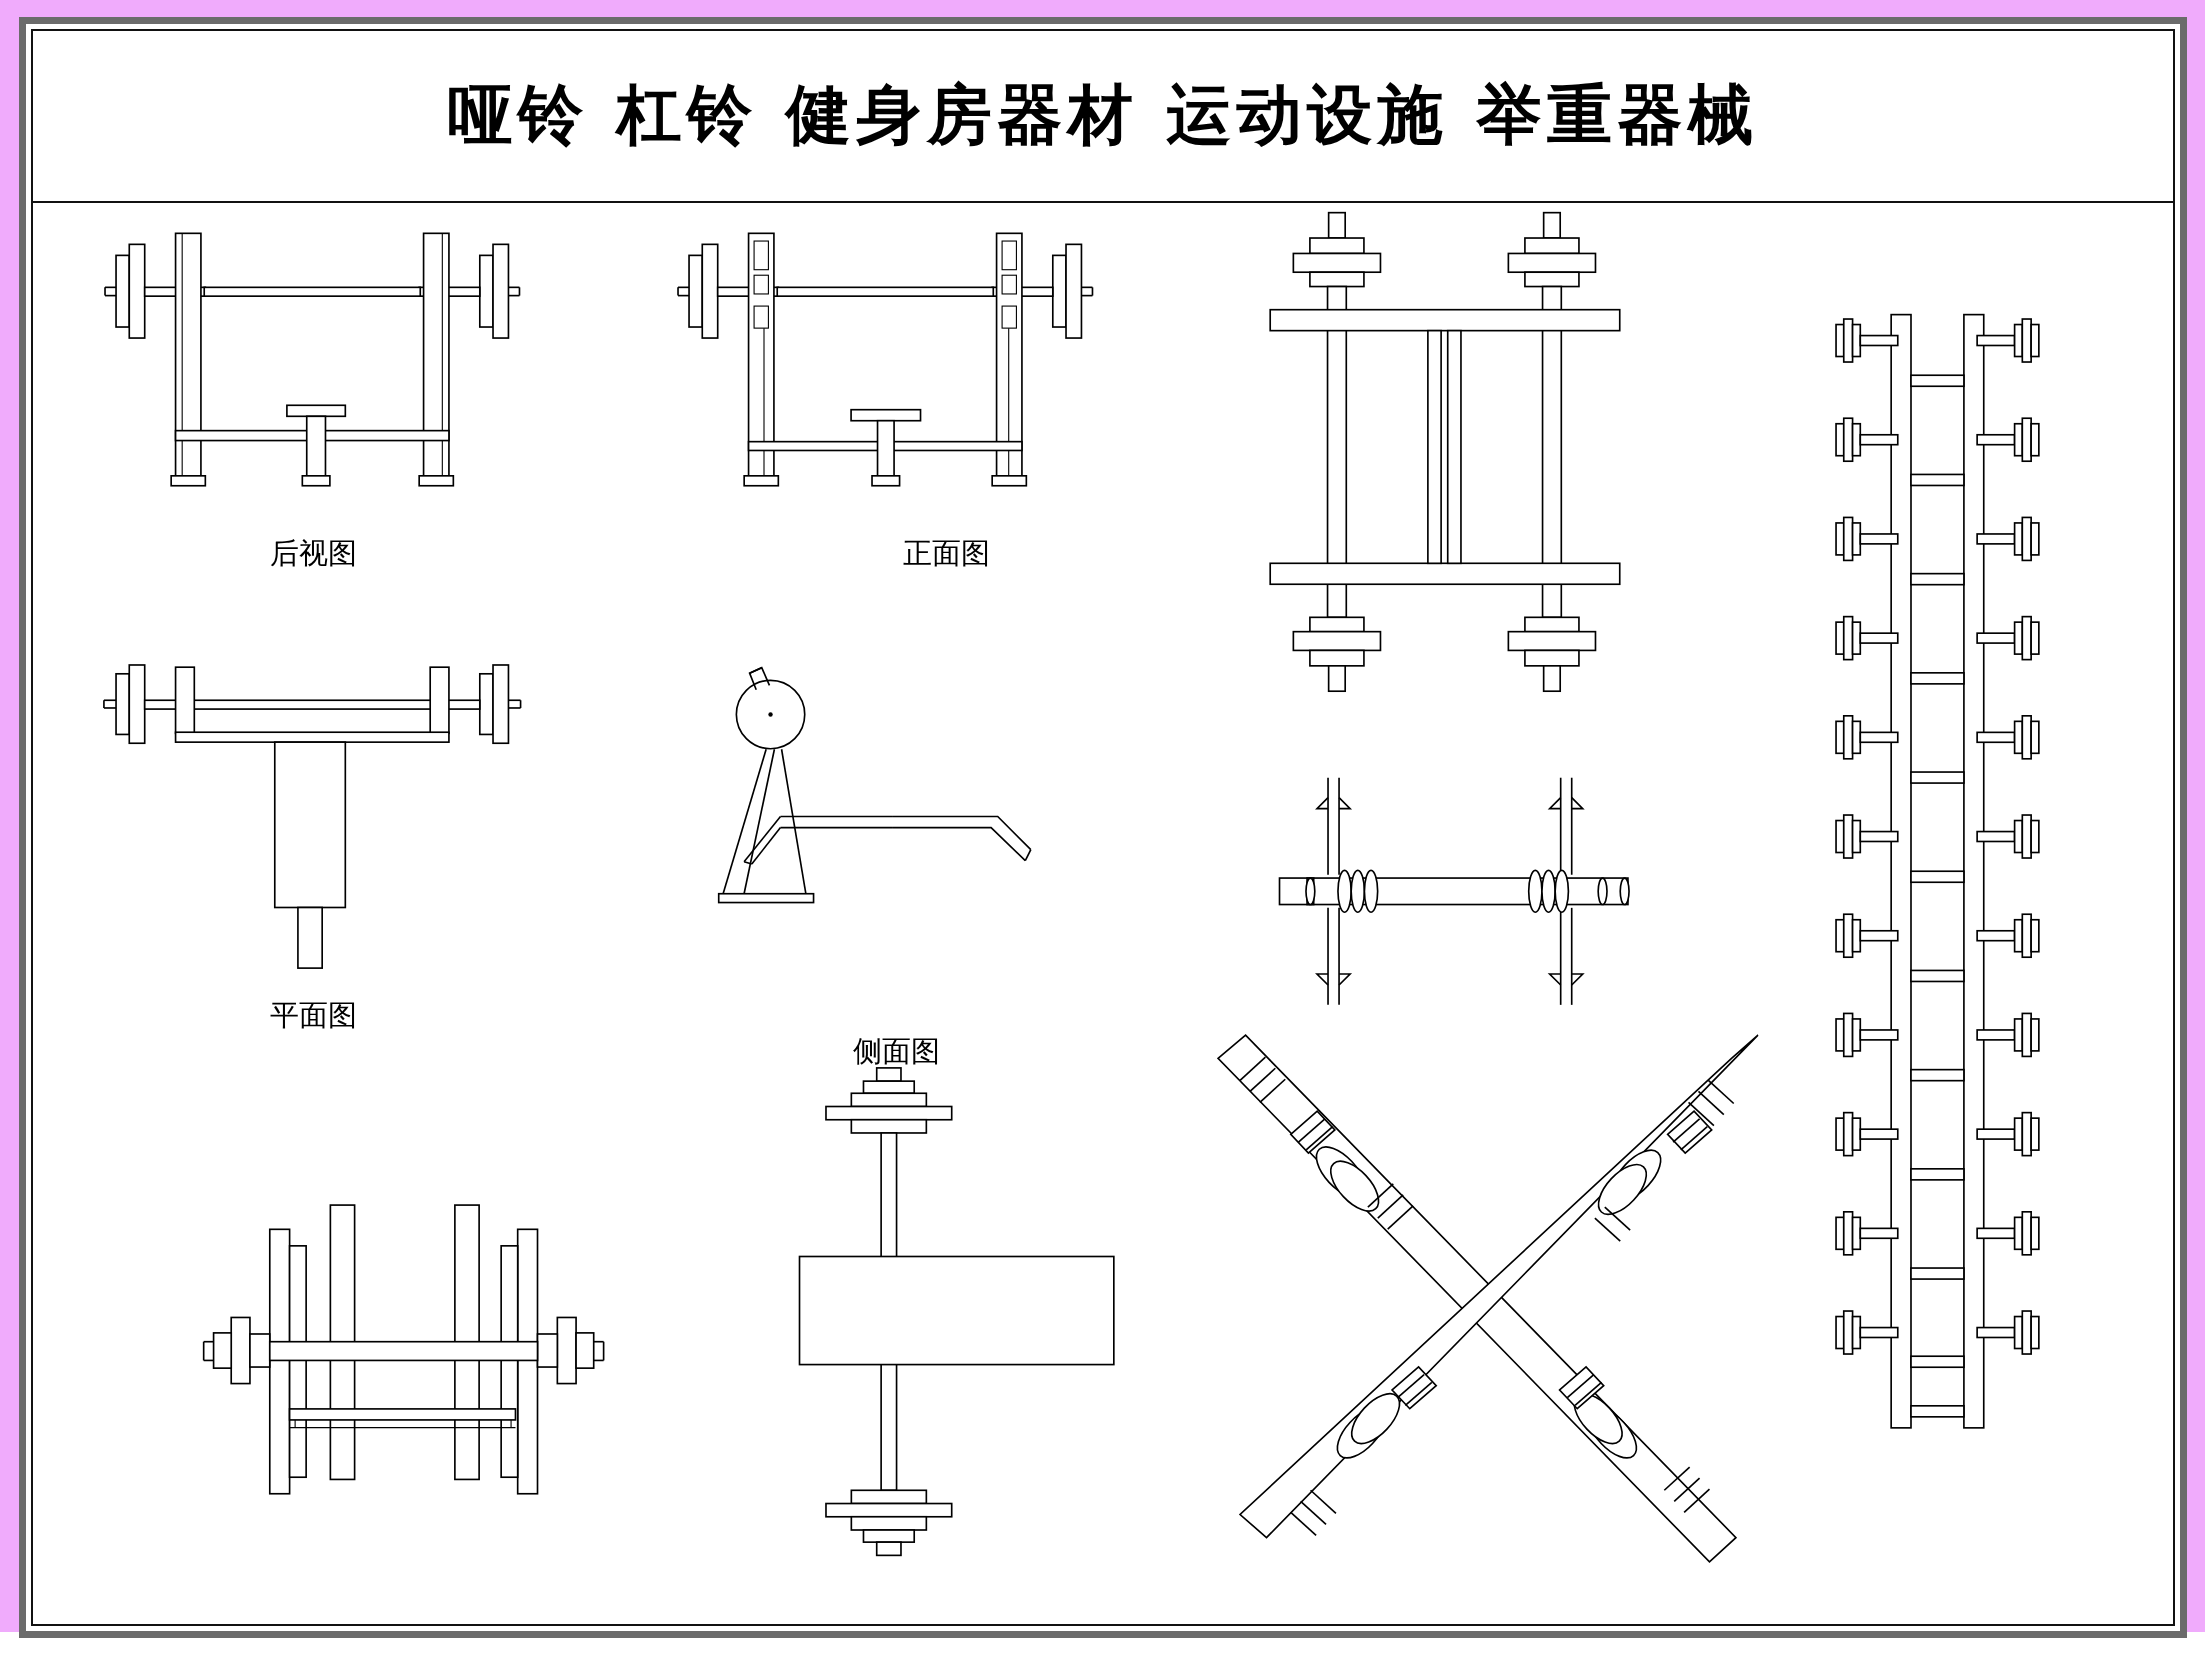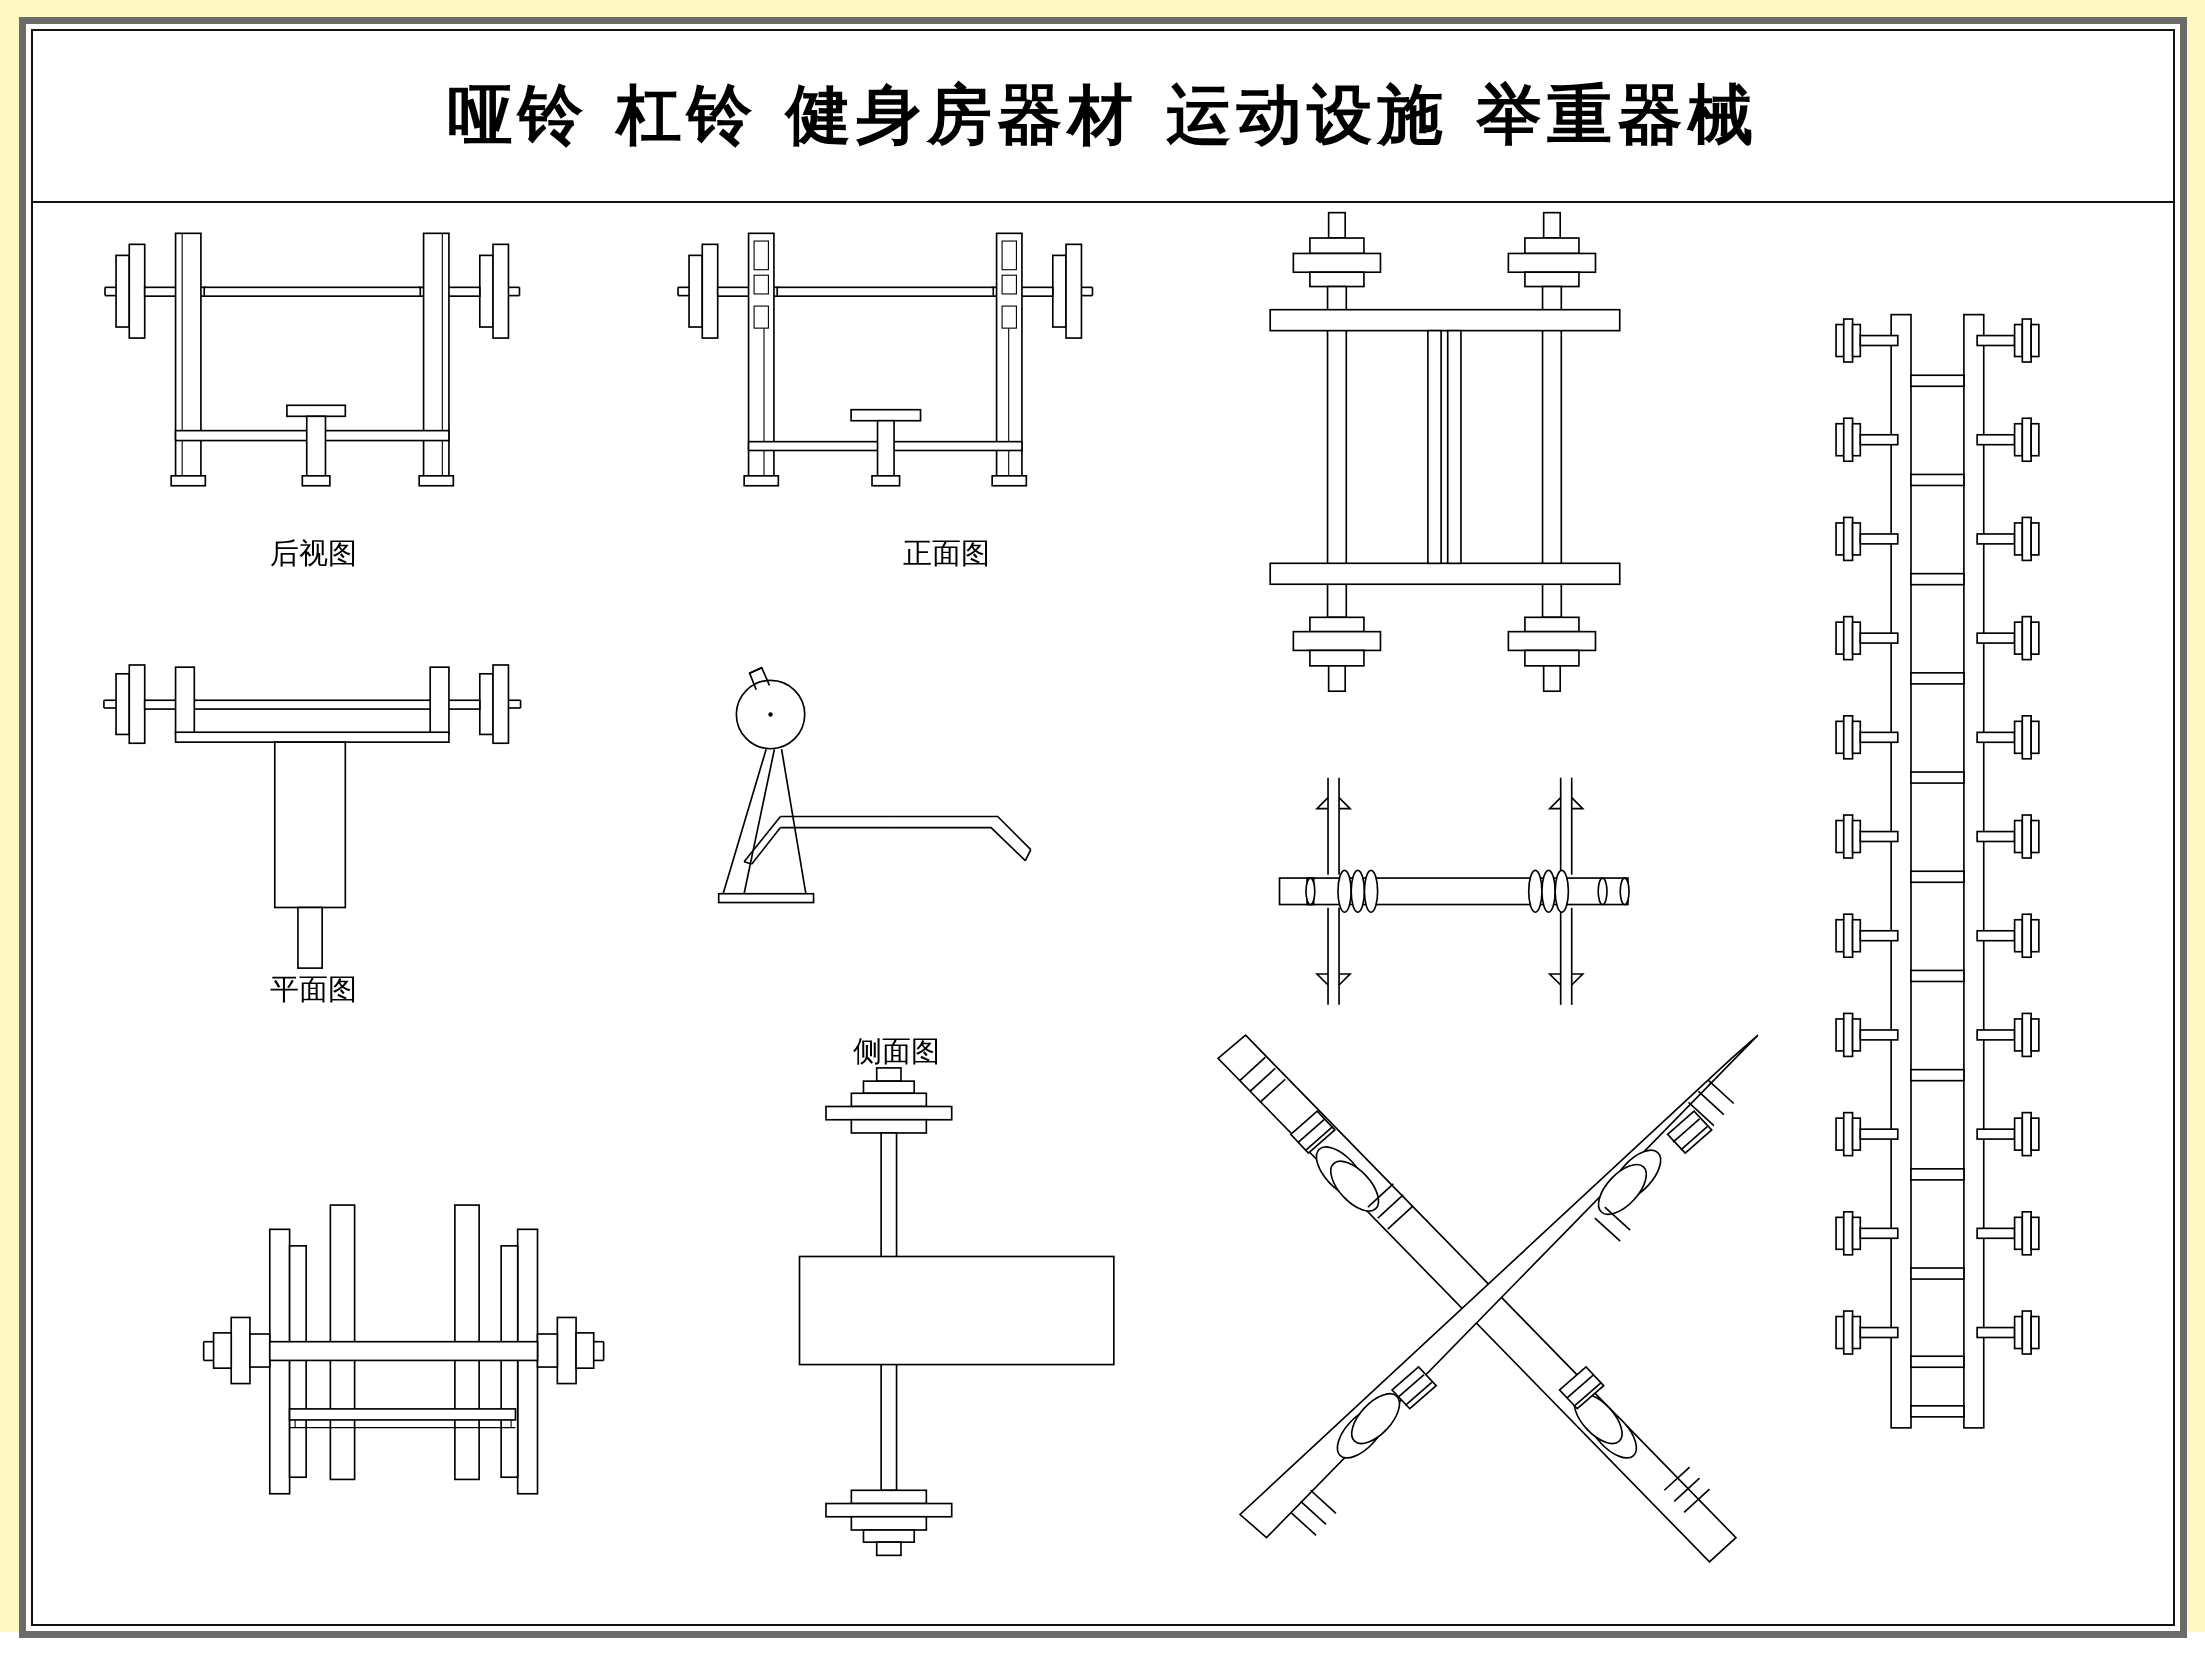--- a/index.html
+++ b/index.html
@@ -10,21 +10,21 @@
   body {
     width: 2205px;
     height: 1654px;
     font-family: "Liberation Sans", sans-serif;
     overflow: hidden;
   }
   #sheet {
     position: relative;
     width: 2205px;
     height: 1632px;
-    background: #fef9c3;
+    background: #f0abfc;
     box-sizing: border-box;
     padding-left: 48px;
   }
   
   .frame-outer {
     position: absolute;
     left: 19px;
     top: 16.5px;
     width: 2168px;
     height: 1621px;
@@ -188,21 +188,21 @@
       <rect class="fillw" x="148" y="40" width="34" height="120"></rect>
       <rect class="fillw" x="610" y="40" width="34" height="120"></rect>
 
       <rect class="fillw" x="148" y="158" width="496" height="18"></rect>
 
       <rect class="fillw" x="328" y="176" width="128" height="300"></rect>
 
       <rect class="fillw" x="370" y="476" width="44" height="110"></rect>
     </svg>
   </div>
-  <div class="caption" style="left:270px; top:970px;">平面图</div>
+  <div class="caption" style="left:270px; top:996px;">平面图</div>
 
   <div class="draw" style="left:711px; top:651px;">
     <svg width="397" height="309" viewBox="0 0 720 560">
 
       <circle class="fillw" cx="108" cy="115" r="62"></circle>
       <circle cx="108" cy="115" r="4" fill="#000"></circle>
 
       <path class="ln" d="M 82 70 L 70 40 L 92 30 L 106 62"></path>
       <path class="ln" d="M 70 40 L 92 30"></path>
 

